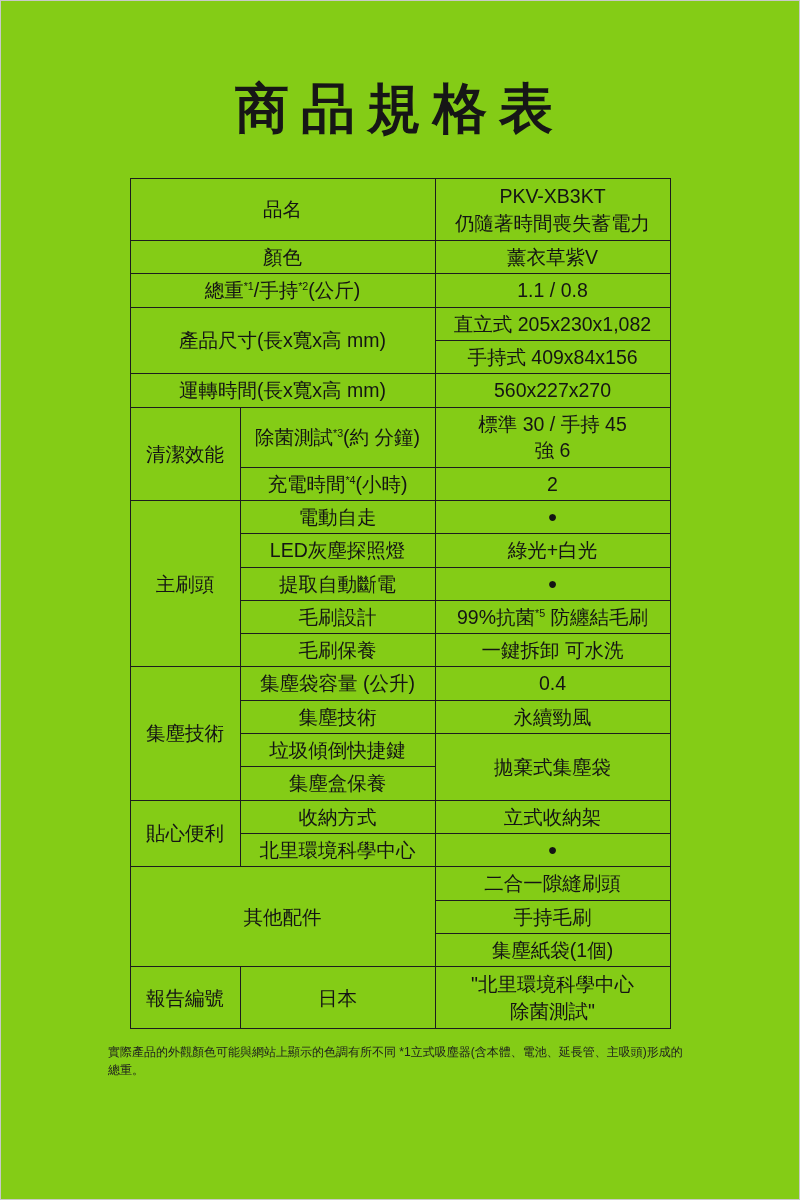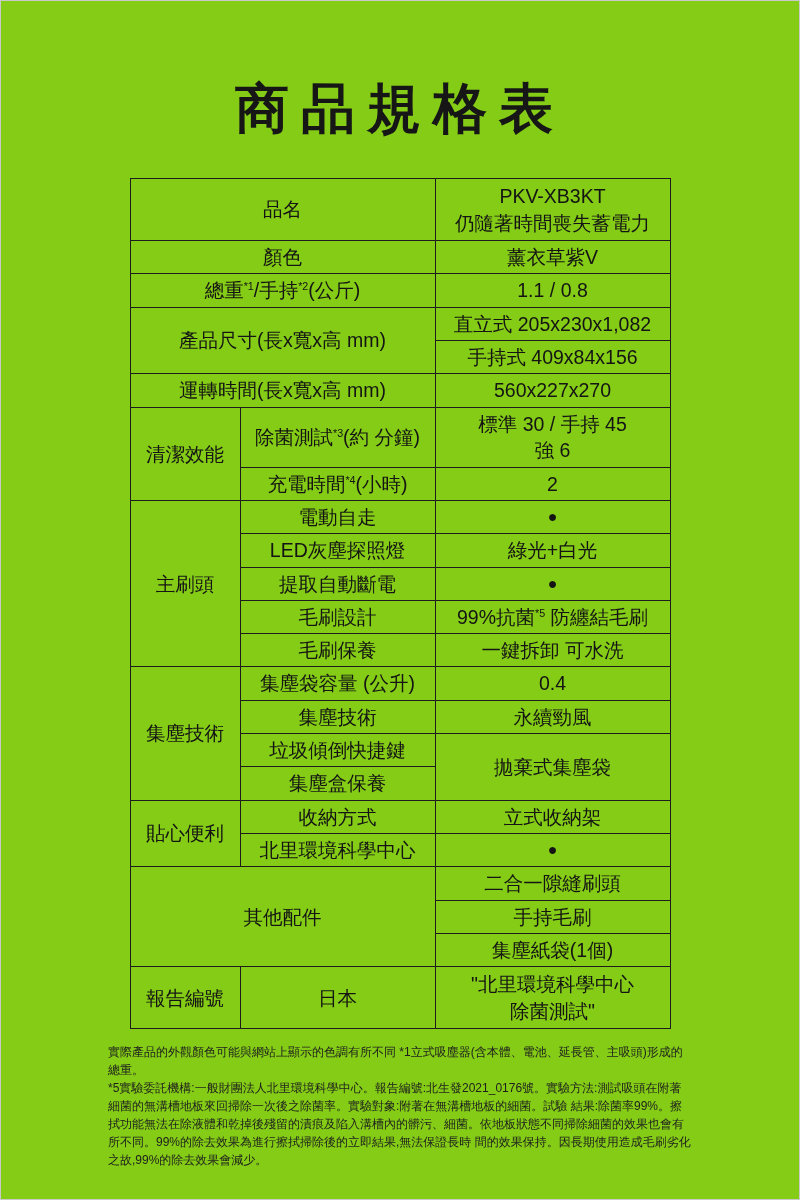--- a/index.html
+++ b/index.html
@@ -185,16 +185,15 @@
           <div>"北里環境科學中心</div>
           <div>除菌測試"</div>
         </td>
       </tr>
 
     </tbody>
   </table>
 
   <div class="footnotes">
     <p class="fline">實際產品的外觀顏色可能與網站上顯示的色調有所不同 *1立式吸塵器(含本體、電池、延長管、主吸頭)形成的總重。</p>
-    <p class="fline">*5實驗委託機構:一般財團法人北里環境科學中心。報告編號:北生發2021_0176號。實驗方法:測試吸頭在附著細菌的無溝槽地板來回掃除一次後之除菌率。實驗對象:附著在無溝槽地板的細菌。試驗 結果:除菌率99%。擦拭功能無法在除液體和乾掉後殘留的漬痕及陷入溝槽內的髒污、細菌。依地板狀態不同掃除細菌的效果也會有所不同。99%的除去效果為進行擦拭掃除後的立即結果,無法保證長時 間的效果保持。因長期使用造成毛刷劣化之故,99%的除去效果會減少。</p>
   </div>
 
 </div>
 
 </body></html>

